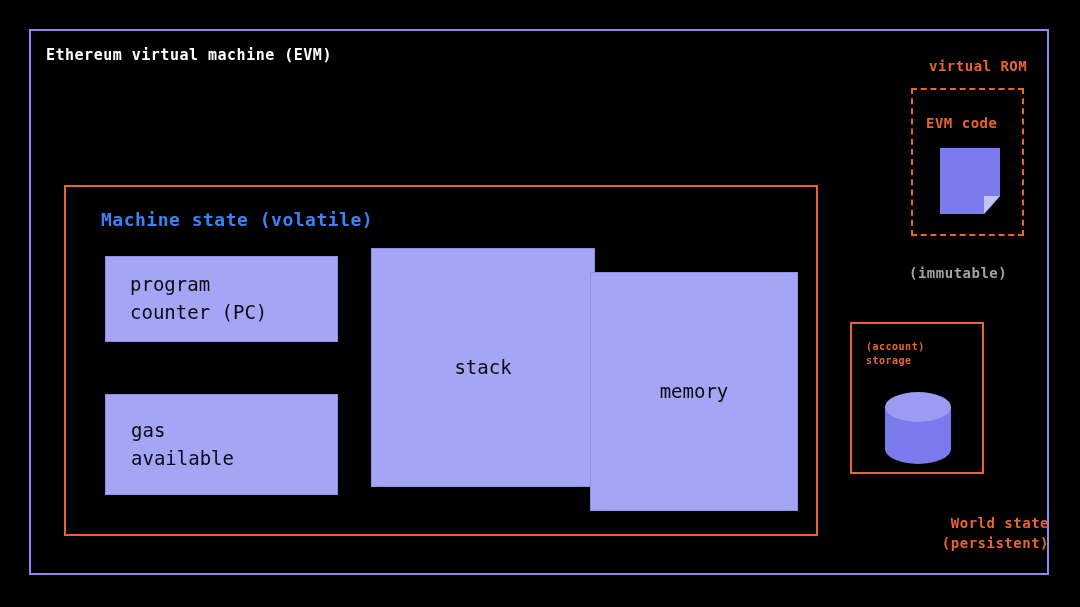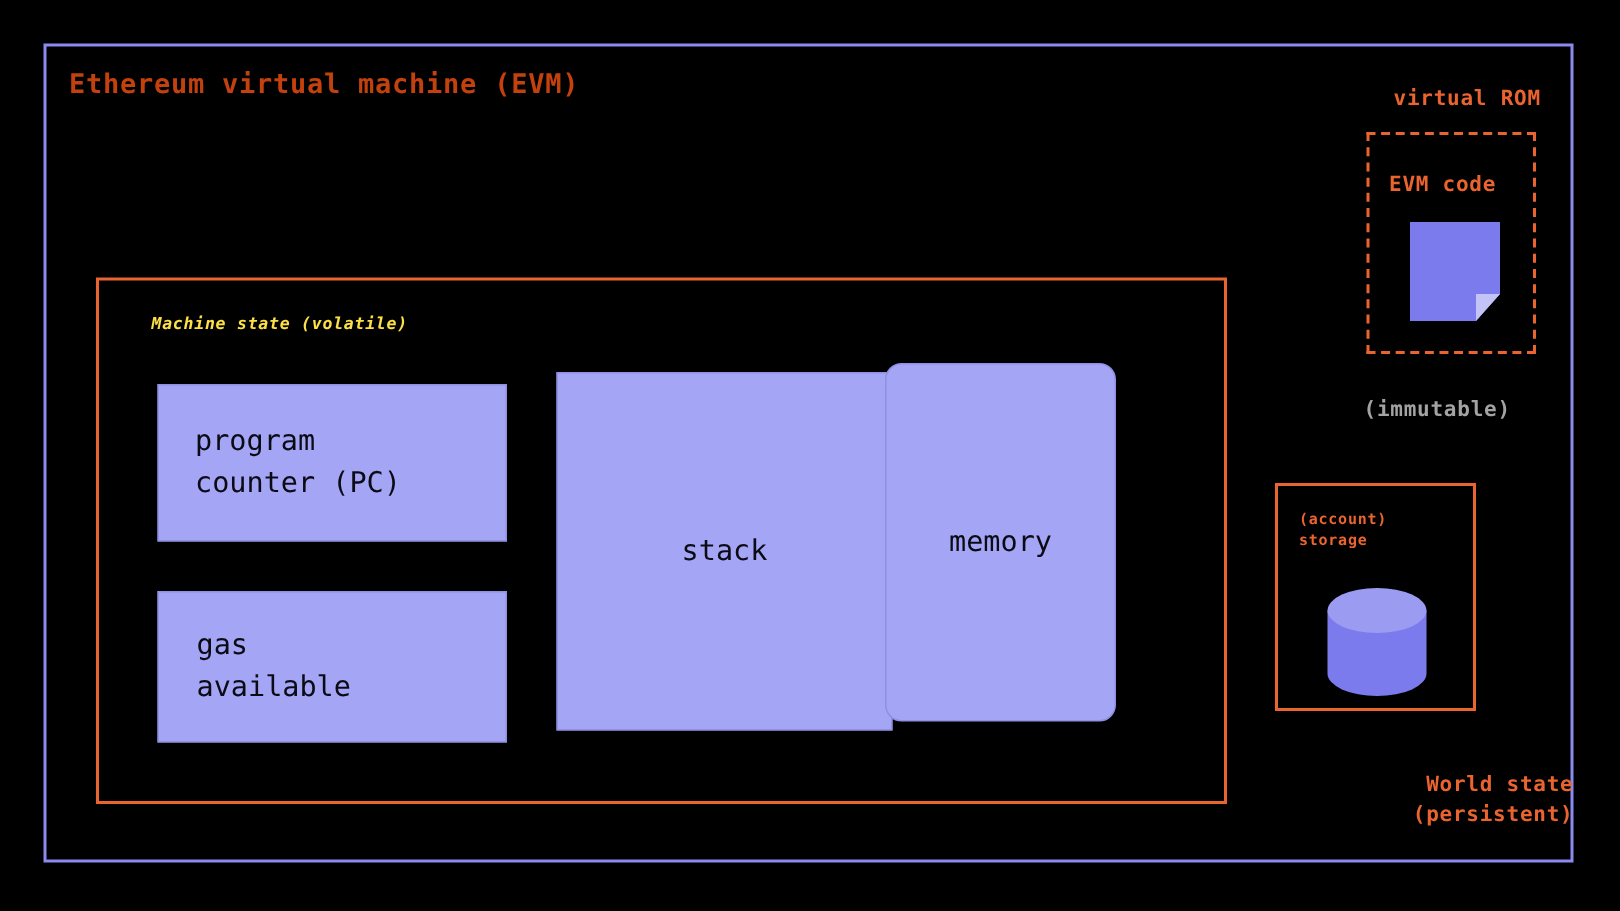--- a/index.html
+++ b/index.html
@@ -24,48 +24,47 @@
     width: 1020px;
     height: 546px;
     border: 2px solid #8a8af0;
     box-sizing: border-box;
   }
 
   .evm-title {
     position: absolute;
     left: 46px;
     top: 46px;
-    color: #c2410c;
-    font-size: 18px;
+    color: #ffffff;
+    font-size: 15px;
     font-weight: bold;
     letter-spacing: 0.5px;
     white-space: nowrap;
   }
 
   
   .machine-state-panel {
     position: absolute;
     left: 64px;
     top: 185px;
     width: 754px;
     height: 351px;
     border: 2px solid #ea6430;
     box-sizing: border-box;
   }
 
   .machine-state-title {
     position: absolute;
     left: 101px;
     top: 209px;
-    color: #fde047;
-    font-size: 11px;
-    font-weight: bold;
-    letter-spacing: 0.5px;
-    white-space: nowrap;
-    font-style: italic;
+    color: #3b82f6;
+    font-size: 18px;
+    font-weight: bold;
+    letter-spacing: 0.5px;
+    white-space: nowrap;
   }
 
   
   .pbox {
     position: absolute;
     background: #a5a5f5;
     border: 1px solid #8f8fe4;
     box-sizing: border-box;
     color: #0b0b16;
     font-size: 19px;
@@ -78,24 +77,24 @@
     justify-content: center;
     padding-left: 24px;
   }
   .pbox.center-label {
     display: flex;
     align-items: center;
     justify-content: center;
     text-align: center;
   }
 
-  #box-pc     { left: 105px; top: 256px; width: 233px; height: 105px; }
+  #box-pc     { left: 105px; top: 256px; width: 233px; height: 86px; }
   #box-gas    { left: 105px; top: 394px; width: 233px; height: 101px; padding-left: 25px; }
   #box-stack  { left: 371px; top: 248px; width: 224px; height: 239px; }
-  #box-memory { left: 590px; top: 242px; width: 154px; height: 239px; border-radius: 11px; }
+  #box-memory { left: 590px; top: 272px; width: 208px; height: 239px; }
 
   
   .vrom-title {
     position: absolute;
     left: 909px;
     top: 58px;
     color: #ea6430;
     font-size: 14px;
     font-weight: bold;
     letter-spacing: 0.5px;

